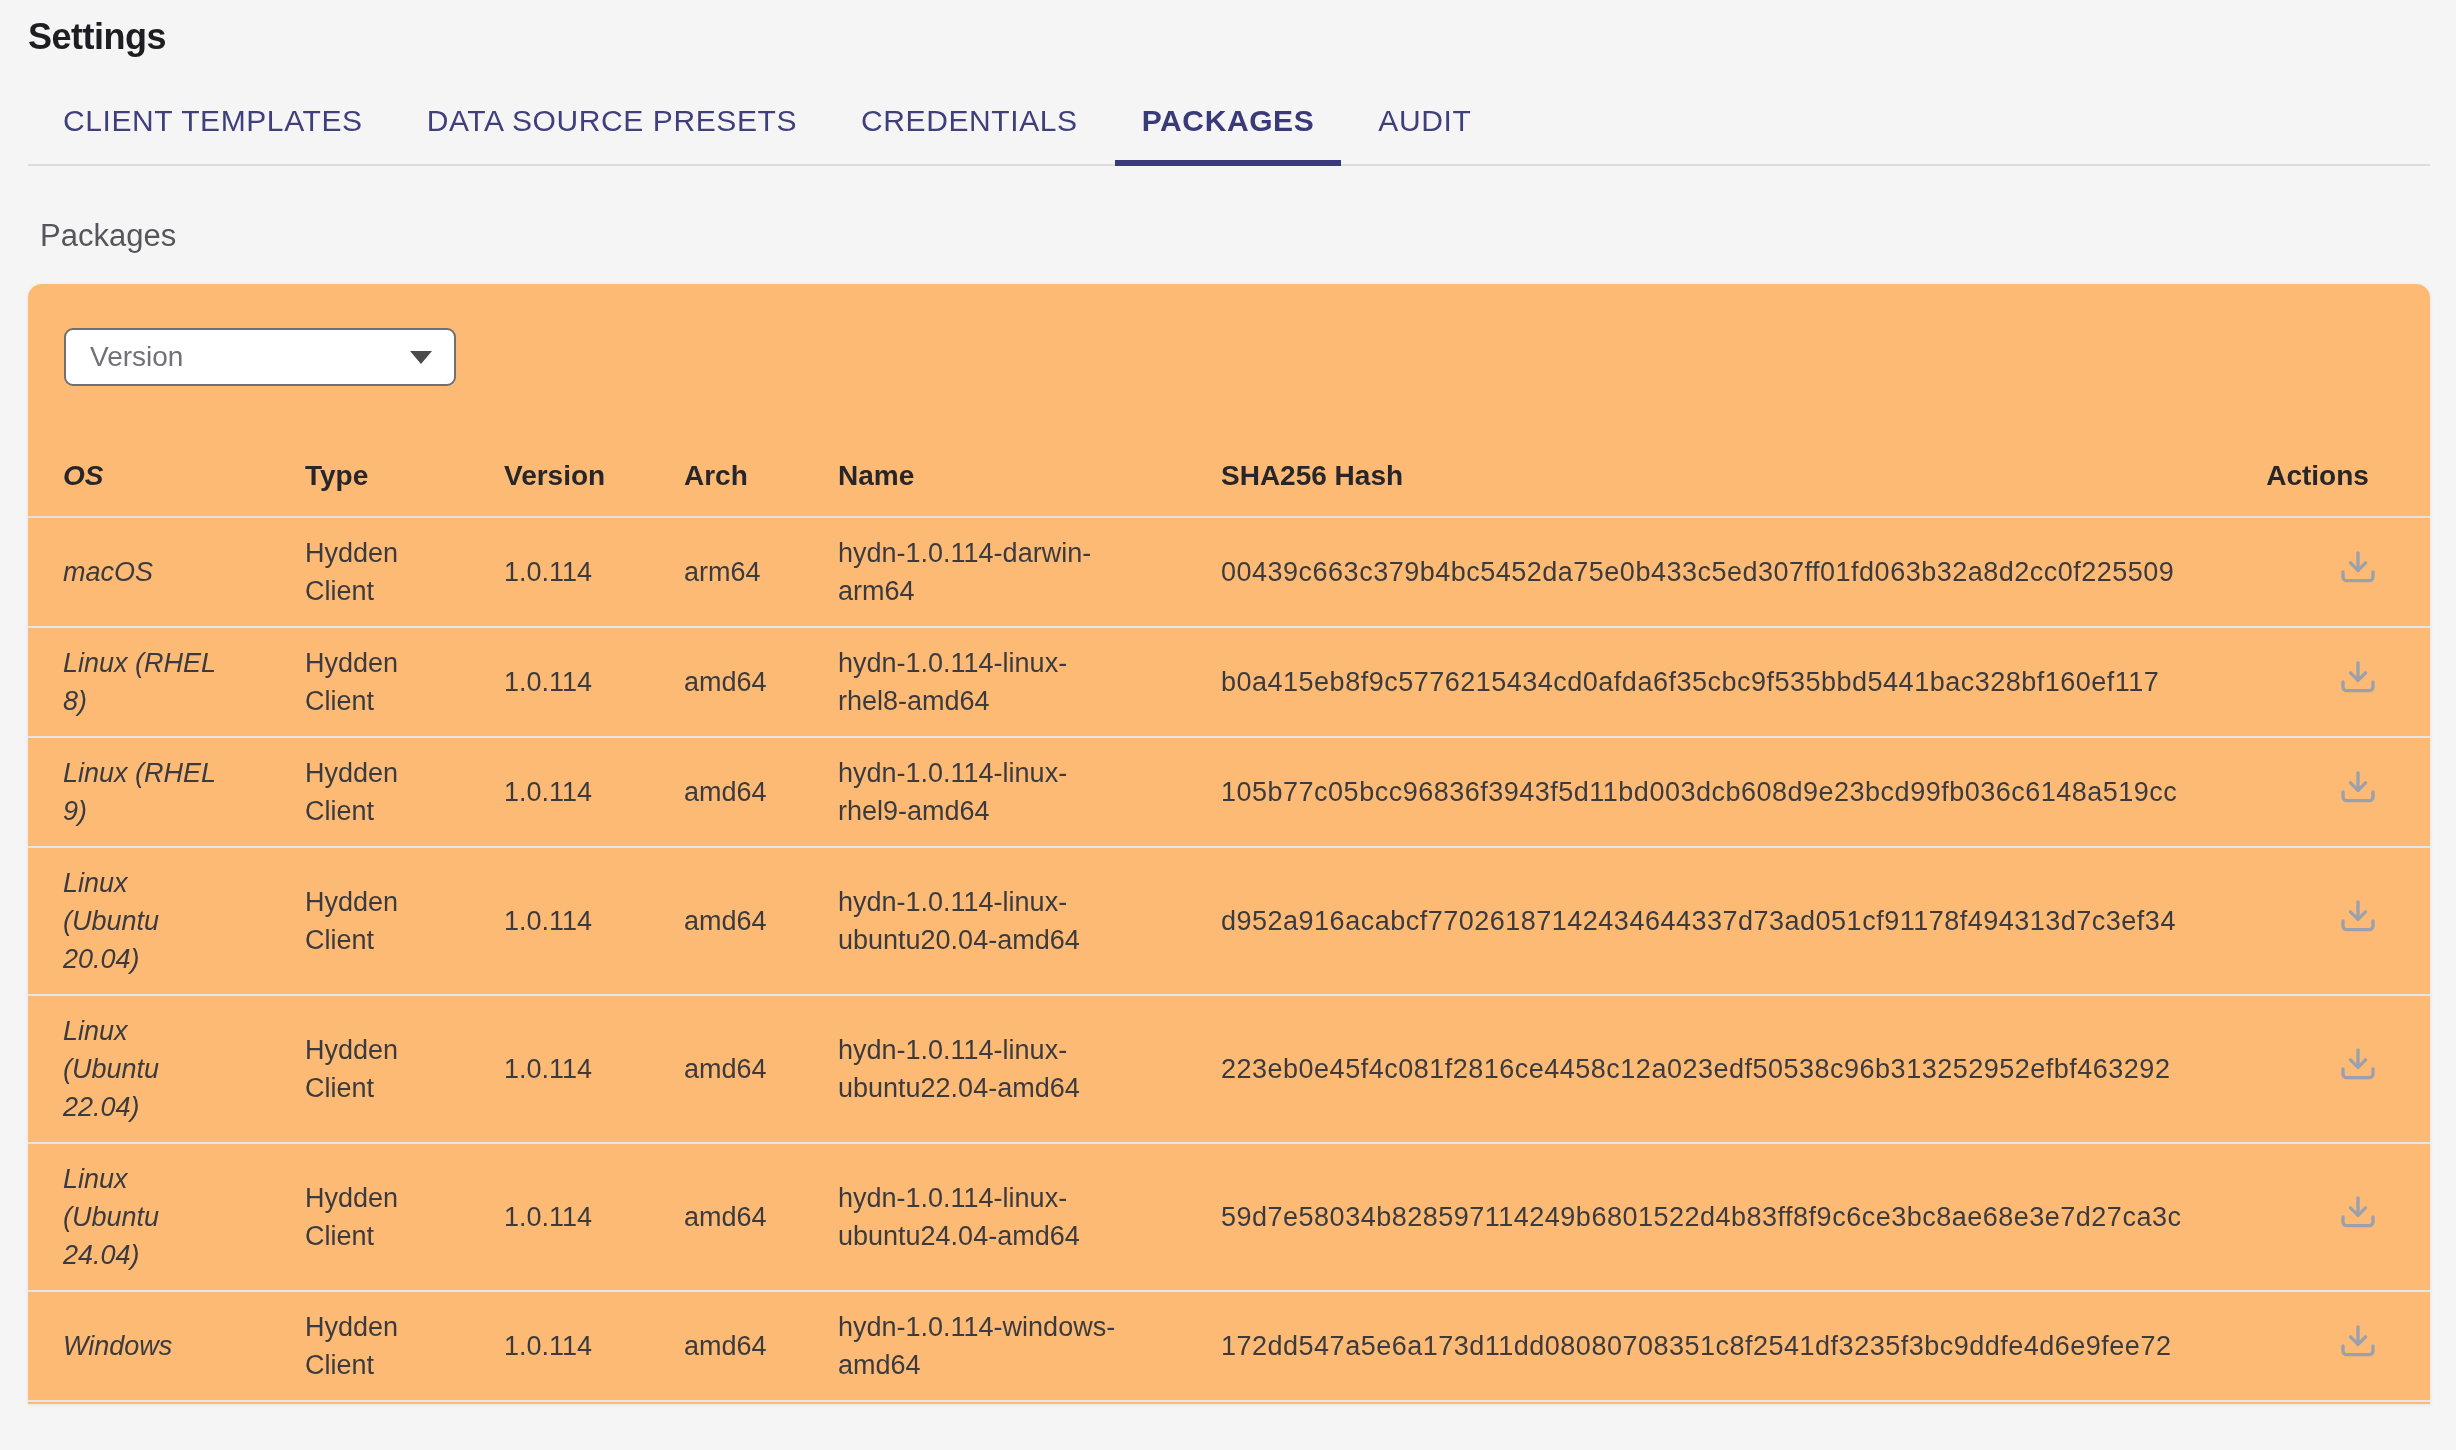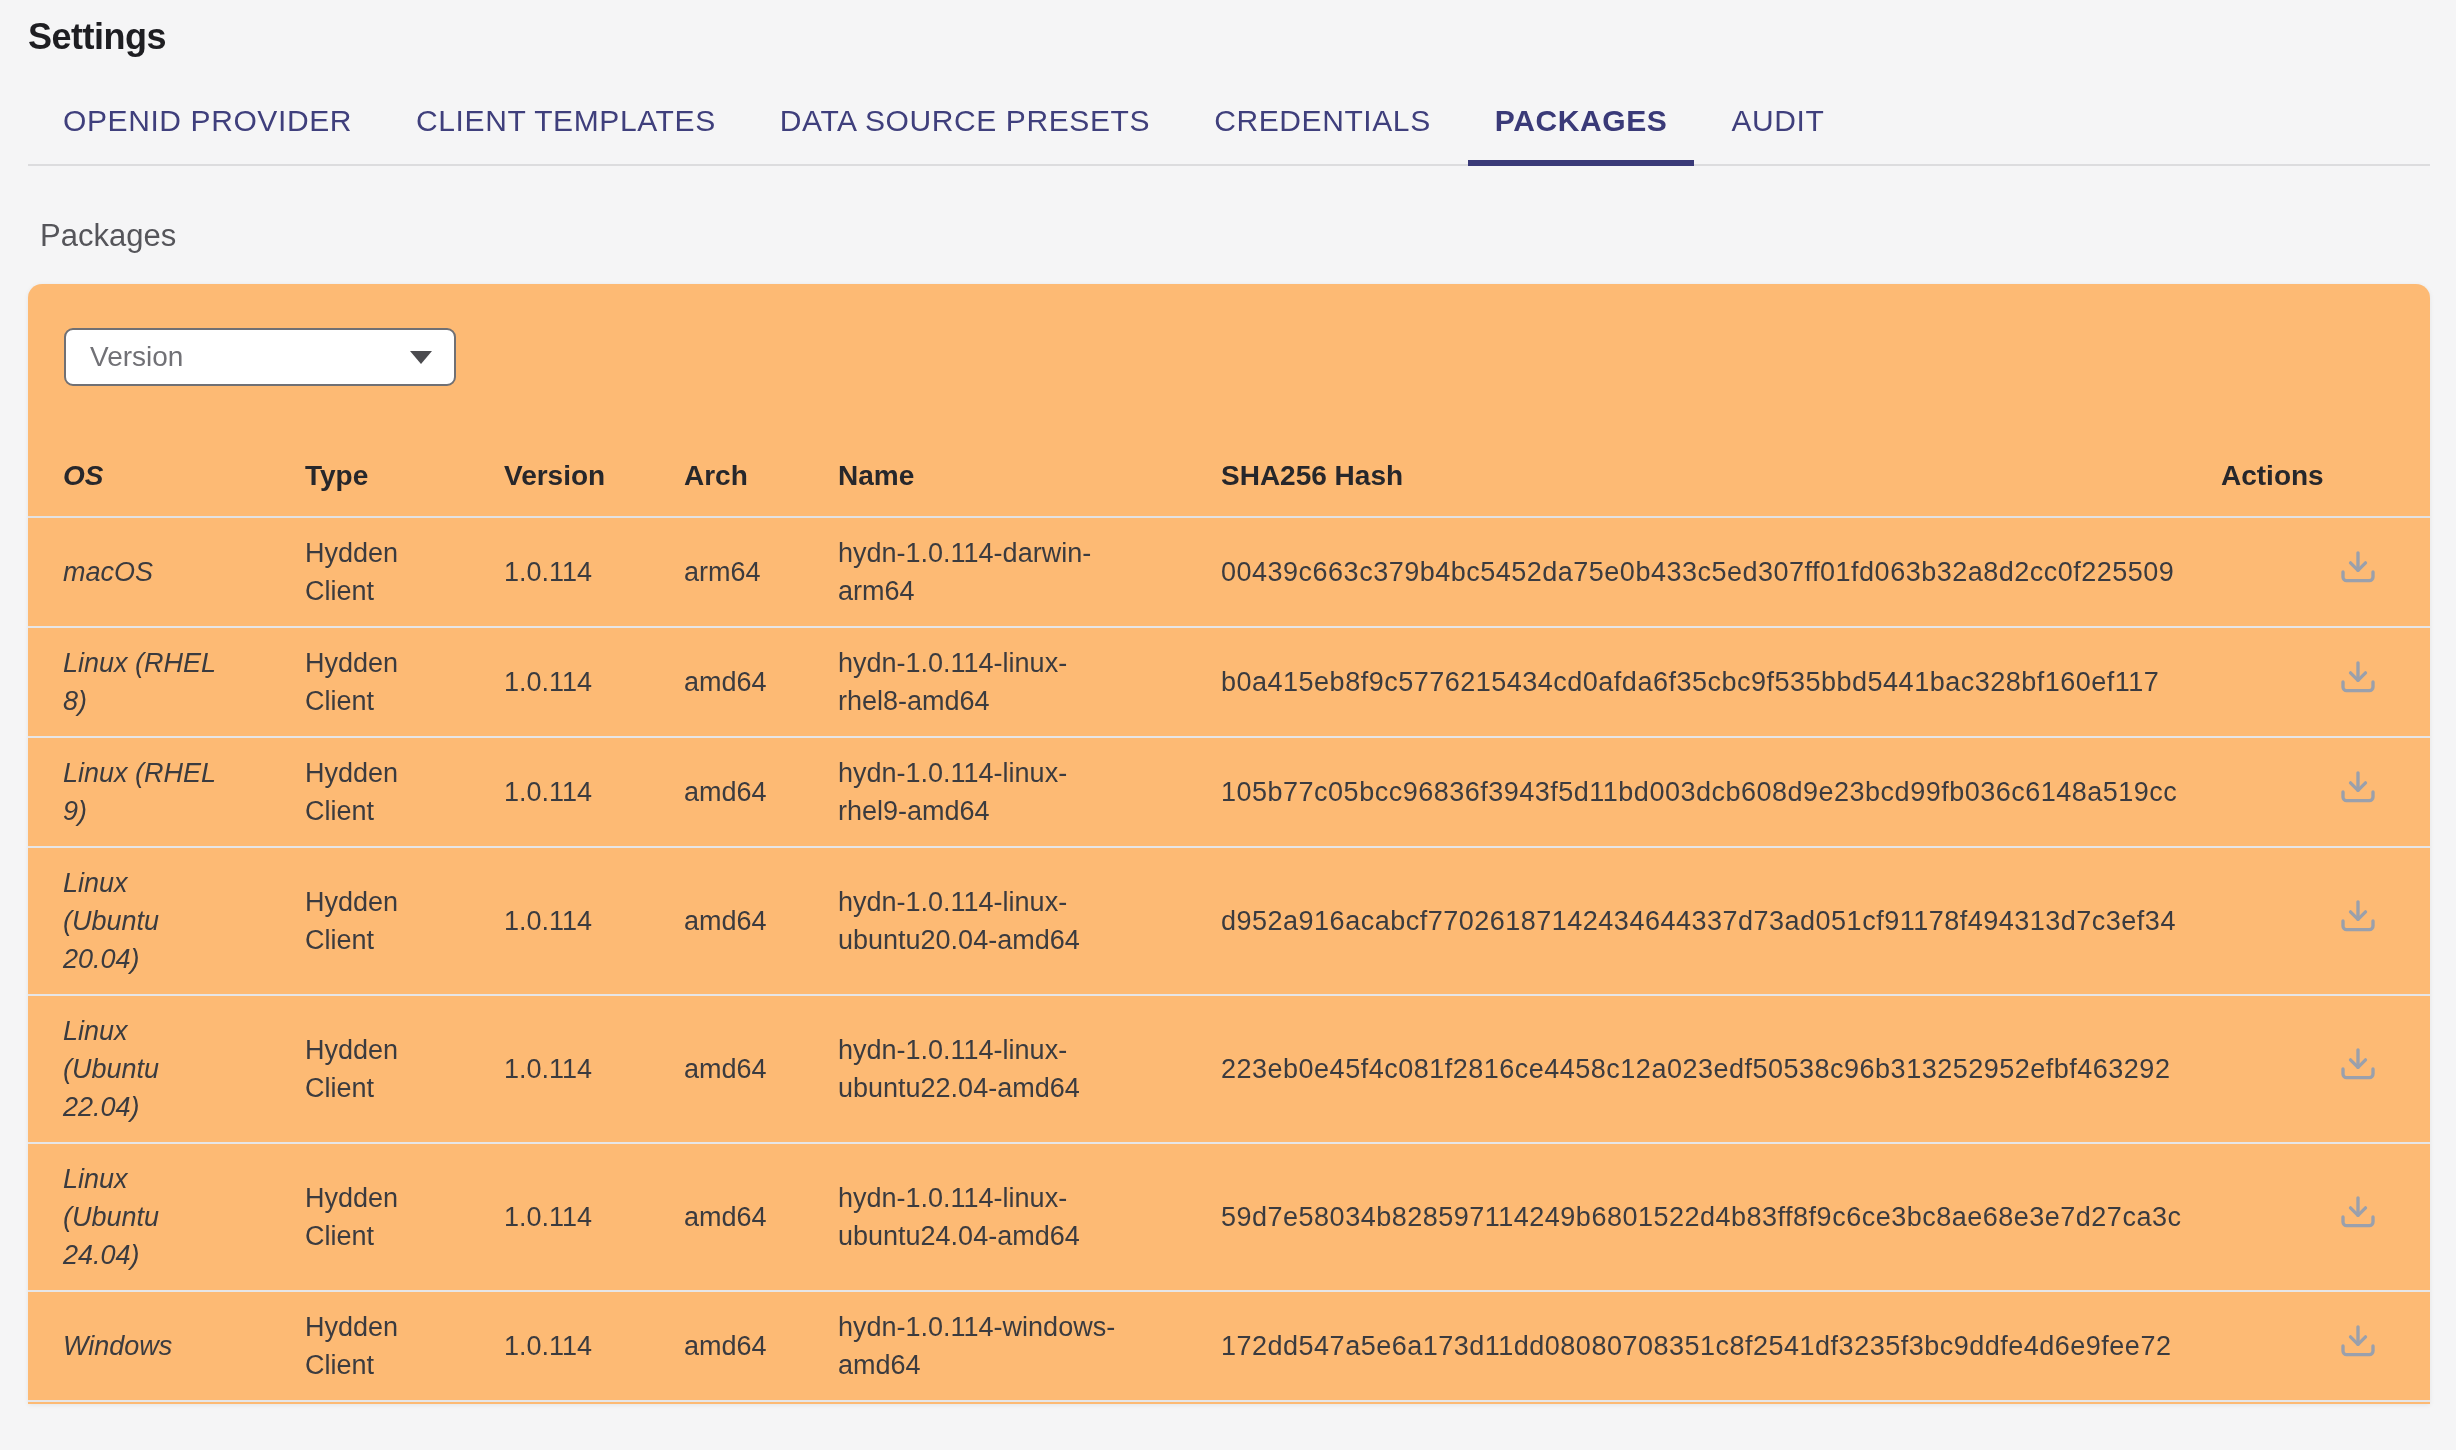--- a/index.html
+++ b/index.html
@@ -53,21 +53,21 @@
     width:0; height:0;
     border-left:11px solid transparent; border-right:11px solid transparent;
     border-top:13px solid #4b4b4f;
   }
 
   table.pkg { width:100%; margin-top:46px; border-collapse:collapse; table-layout:fixed; }
   th {
     text-align:left; font-size:28px; font-weight:700; color:#27272b;
     padding:28px 0 24px 0; border-bottom:2px solid #e2e2e4;
   }
-  th.actions { text-align:left; padding-right:16px; }
+  th.actions { text-align:center; padding-right:16px; }
   td {
     font-size:27px; line-height:38px; color:#3b3b3f;
     padding:16px 40px 16px 0; vertical-align:middle;
     border-bottom:2px solid #e6e6e8;
   }
   th:first-child, td:first-child { padding-left:35px;font-style:italic; }
   td.wrap { white-space:pre-line; }
   td.hash { letter-spacing:0.5px; padding-right:0; }
   td.actions { text-align:right; padding-right:0; }
   .dl-btn { background:none; border:none; padding:0; margin:0 52px 0 0; cursor:pointer; line-height:0; }
@@ -75,21 +75,20 @@
     stroke-linecap:round; stroke-linejoin:round; }
 </style>
 </head>
 <body>
 
 <div class="page">
 
   <h1 class="page-title">Settings</h1>
 
   <nav class="tabs">
-    <button class="tab">OPENID PROVIDER</button>
     <button class="tab">CLIENT TEMPLATES</button>
     <button class="tab">DATA SOURCE PRESETS</button>
     <button class="tab">CREDENTIALS</button>
     <button class="tab active">PACKAGES</button>
     <button class="tab">AUDIT</button>
   </nav>
 
   <div class="section-title">Packages</div>
 
   <div class="card">

